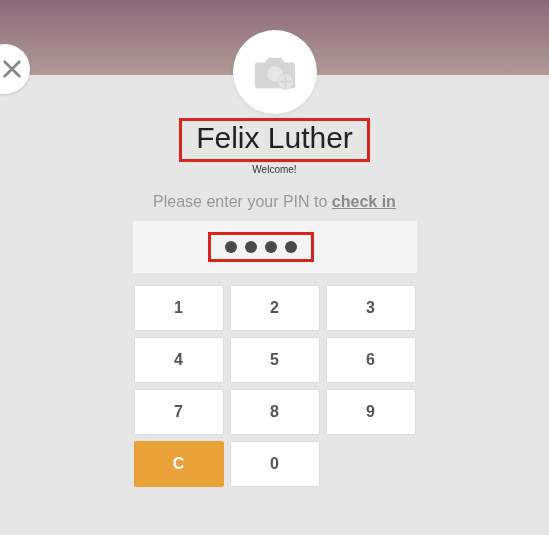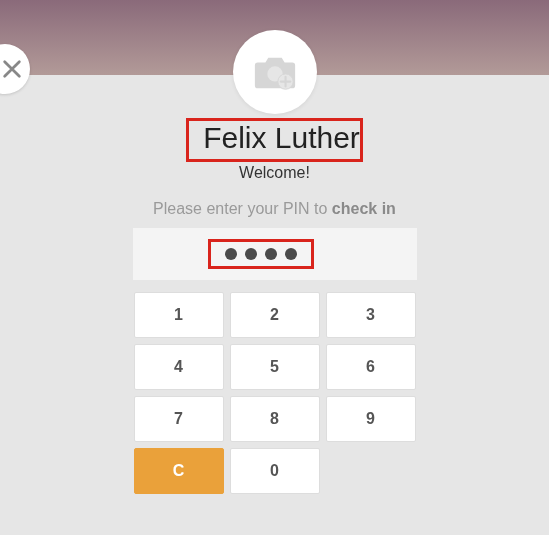--- a/index.html
+++ b/index.html
@@ -25,27 +25,27 @@
     box-shadow: 0 1px 4px rgba(0,0,0,0.08);
     cursor: pointer;
   }
   .avatar svg { width: 46px; height: 40px; }
   .content {
     position: absolute; top: 118px; left: 0; right: 0;
     display: flex; flex-direction: column; align-items: center;
   }
   .name-box {
     border: 3px solid #d9241c;
-    padding: 0 0 4px 14px;
+    padding: 0 14px 4px 14px;
     text-align: center;
   }
   .name { font-size: 30px; color: #222; font-weight: 400; }
-  .welcome { font-size: 16px; color: #333; margin-top: 2px; }
+  .welcome { font-size: 10px; color: #333; margin-top: 2px; }
   .prompt { font-size: 16px; color: #9a9a9a; margin-top: 18px; }
-  .prompt .bold { color: #8a8a8a; font-weight: bold; }
+  .prompt .bold { color: #8a8a8a; font-weight: bold; text-decoration: underline; }
   .pin-display {
     margin-top: 10px;
     width: 284px; height: 52px;
     background: #f4f4f4;
     display: flex; align-items: center; justify-content: center;
     position: relative;
   }
   .pin-highlight {
     border: 3px solid #d9241c;
     padding: 6px 14px;

